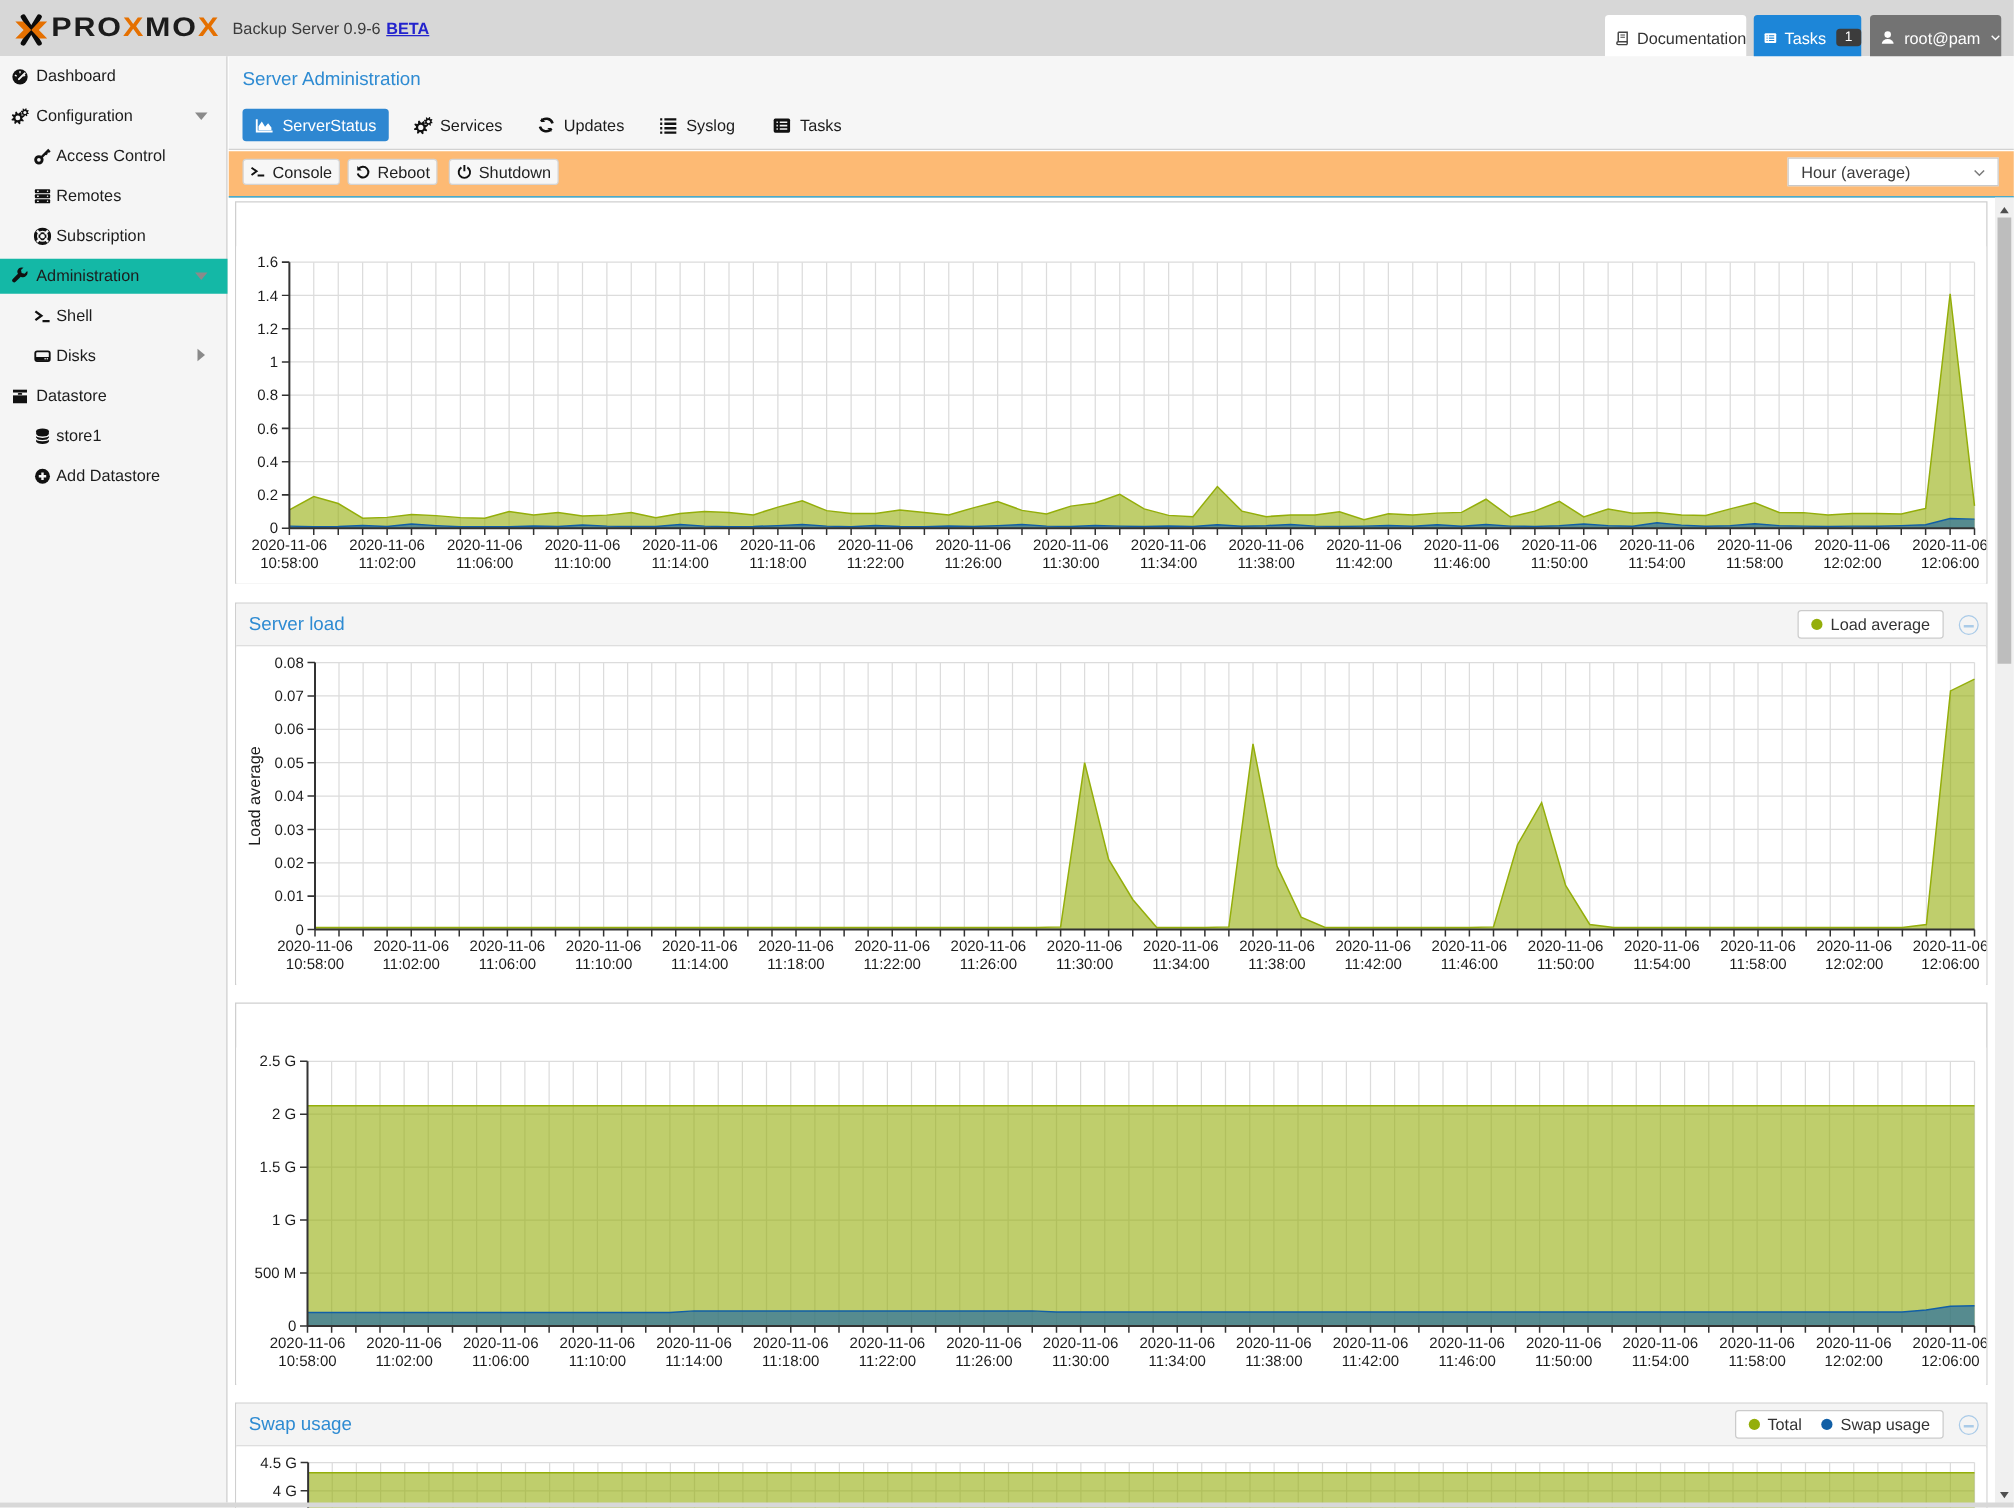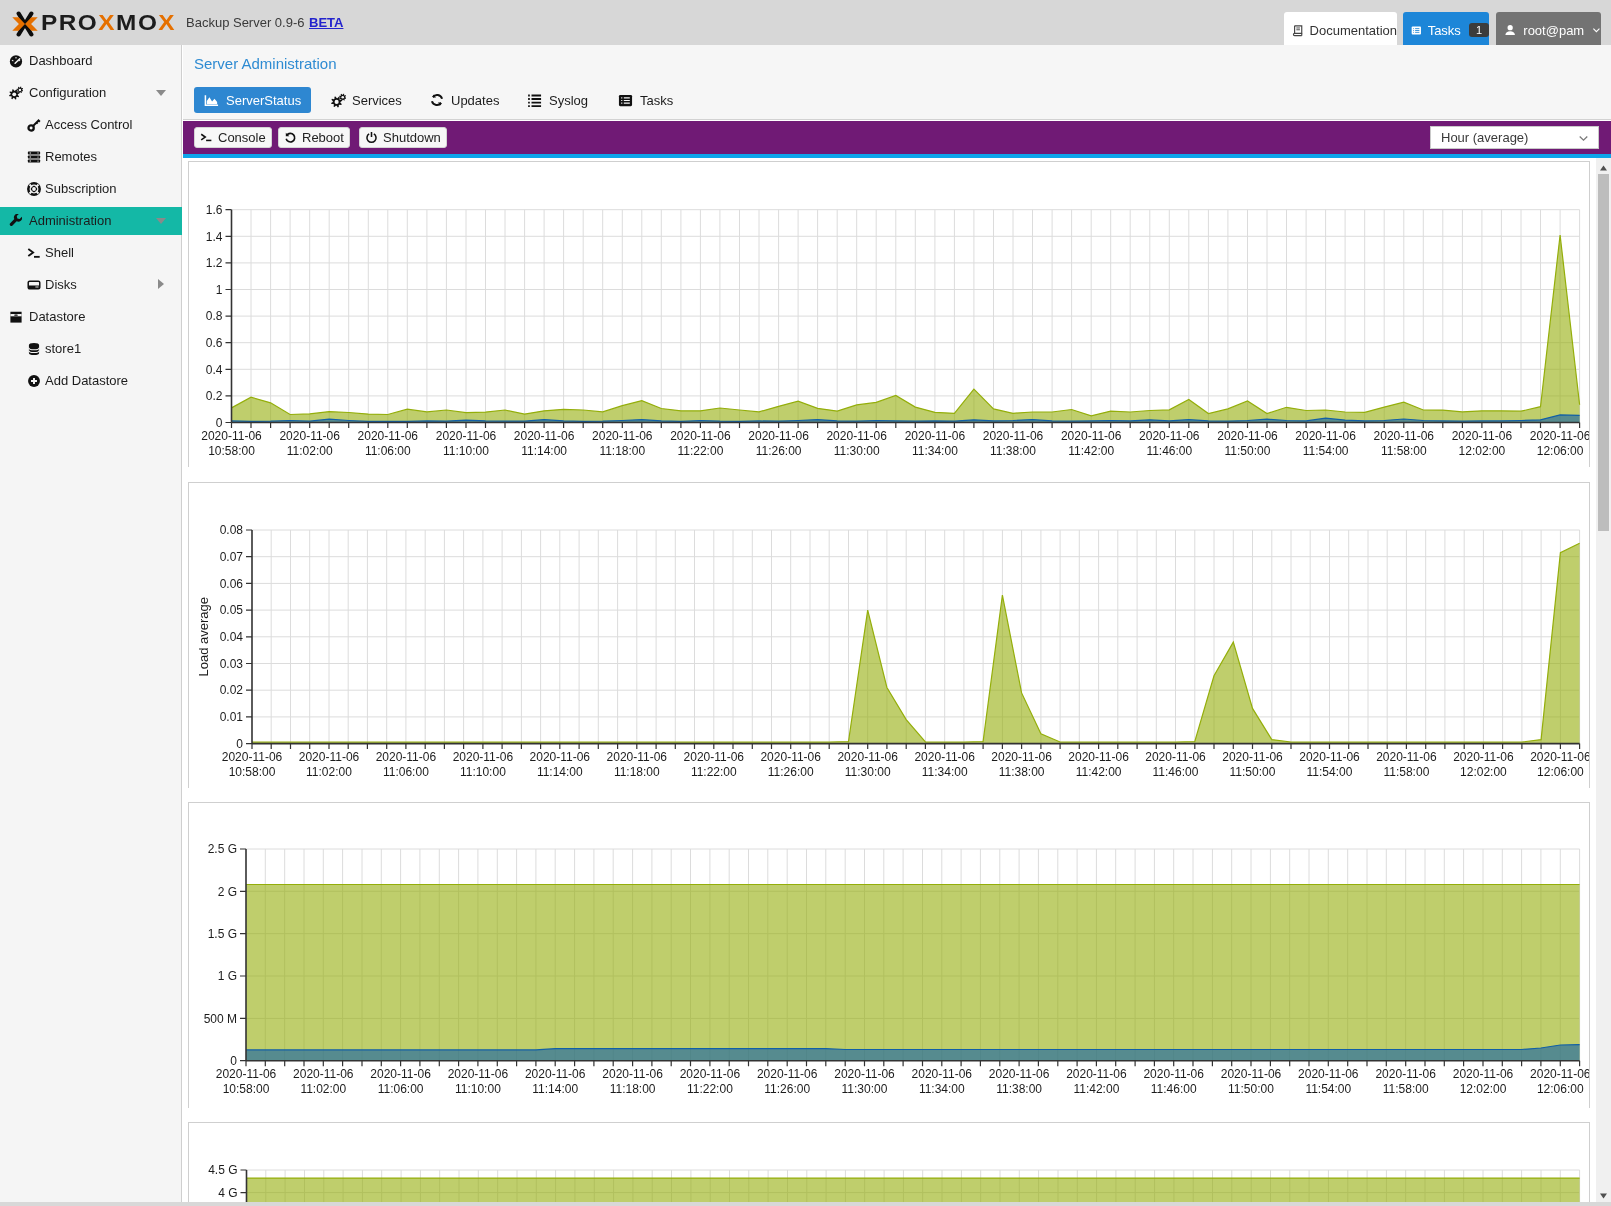--- a/index.html
+++ b/index.html
@@ -11,21 +11,21 @@
 #sidebar{position:absolute;left:0;top:45px;width:182px;height:1157px;background:#f5f5f5;border-right:1px solid #cfcfcf}
 .nav{position:absolute;left:0;width:182px;height:32px;font-size:13px;color:#1c1c1c}
 .nav .txt{position:absolute;top:0;height:32px;line-height:32px}
 .nav .icn{position:absolute;top:9px}
 .nav.sel{background:#14b8a6;height:28px}
 .caret{position:absolute;width:0;height:0}
 #tabszone{position:absolute;left:183px;top:45px;width:1428px;height:75px;background:#f6f6f6;border-bottom:1px solid #d2d2d2}
 #maintitle{position:absolute;left:194px;top:55px;font-size:15px;color:#2e8bd2}
 .tab{position:absolute;top:87px;height:26px;display:flex;align-items:center;font-size:13px;color:#1c1c1c}
 .tab.active{background:#2e87d1;border-radius:3px;color:#fff;padding:0 10px}
-#toolbar{position:absolute;left:183px;top:121px;width:1428px;height:37px;background:#701a75;border-bottom:4px solid #0ea5e9}
+#toolbar{position:absolute;left:183px;top:121px;width:1428px;height:37px;background:#fdba74;border-bottom:1px solid #0ea5e9}
 .btn{position:absolute;top:6px;height:21px;background:#f7f7f7;border:1px solid #d4d4d4;border-radius:3px;font-size:13px;color:#222;display:flex;align-items:center;padding:0 5px}
 .btn svg{margin-right:5px}
 #combo{position:absolute;left:1247px;top:5px;width:169px;height:23px;background:#fff;border:1px solid #c9c9c9;font-size:13px;color:#3a3a3a;line-height:21px;padding-left:10px}
 .panel{position:absolute;left:188px;width:1402px;height:306px;background:#fff;border:1px solid #cfcfcf}
 .phead{position:absolute;left:0;top:0;width:1400px;height:34px;background:#f4f4f4;border-bottom:1px solid #dedede}
 .ptitle{position:absolute;left:10px;top:8px;font-size:15px;color:#2e8bd2}
 .legend{position:absolute;top:5px;height:23px;background:#fff;border:1px solid #cbcbcb;border-radius:3px;display:flex;align-items:center;padding:0 10px;font-size:13px;color:#333}
 .dot{width:9px;height:9px;border-radius:50%;margin-right:6px}
 .ltool{position:absolute;top:9px;width:16px;height:16px;border:1px solid #aacbe8;border-radius:50%}
 .ltool:after{content:"";position:absolute;left:3px;top:7px;width:8px;height:1.5px;background:#aacbe8}
@@ -256,20 +256,25 @@
         <text x="1214.8" y="243" text-anchor="middle" font-size="12" fill="#1c1c1c">2020-11-06</text>
         <text x="1214.8" y="257.5" text-anchor="middle" font-size="12" fill="#1c1c1c">11:58:00</text>
         <text x="1292.9" y="243" text-anchor="middle" font-size="12" fill="#1c1c1c">2020-11-06</text>
         <text x="1292.9" y="257.5" text-anchor="middle" font-size="12" fill="#1c1c1c">12:02:00</text>
         <text x="1371.1" y="243" text-anchor="middle" font-size="12" fill="#1c1c1c">2020-11-06</text>
         <text x="1371.1" y="257.5" text-anchor="middle" font-size="12" fill="#1c1c1c">12:06:00</text>
       </svg>
     </div>
   </div>
 <div class="panel" style="top:482px">
+    <div class="phead">
+      <div class="ptitle">Server load</div>
+      <div class="legend" style="right:34px"><span class="dot" style="background:#94ae0a;"></span>Load average</div>
+      <div class="ltool" style="right:6px"></div>
+    </div>
     <div class="pbody">
       <svg width="1400" height="270" viewBox="0 0 1400 270" style="position:absolute;left:0;top:0">
         <path d="M82.2 12V225.6 M101.5 12V225.6 M120.7 12V225.6 M140 12V225.6 M159.2 12V225.6 M178.4 12V225.6 M197.7 12V225.6 M216.9 12V225.6 M236.2 12V225.6 M255.4 12V225.6 M274.6 12V225.6 M293.9 12V225.6 M313.1 12V225.6 M332.4 12V225.6 M351.6 12V225.6 M370.8 12V225.6 M390.1 12V225.6 M409.3 12V225.6 M428.6 12V225.6 M447.8 12V225.6 M467.1 12V225.6 M486.3 12V225.6 M505.5 12V225.6 M524.8 12V225.6 M544 12V225.6 M563.3 12V225.6 M582.5 12V225.6 M601.7 12V225.6 M621 12V225.6 M640.2 12V225.6 M659.5 12V225.6 M678.7 12V225.6 M697.9 12V225.6 M717.2 12V225.6 M736.4 12V225.6 M755.7 12V225.6 M774.9 12V225.6 M794.1 12V225.6 M813.4 12V225.6 M832.6 12V225.6 M851.9 12V225.6 M871.1 12V225.6 M890.3 12V225.6 M909.6 12V225.6 M928.8 12V225.6 M948.1 12V225.6 M967.3 12V225.6 M986.5 12V225.6 M1005.8 12V225.6 M1025 12V225.6 M1044.3 12V225.6 M1063.5 12V225.6 M1082.8 12V225.6 M1102 12V225.6 M1121.2 12V225.6 M1140.5 12V225.6 M1159.7 12V225.6 M1179 12V225.6 M1198.2 12V225.6 M1217.4 12V225.6 M1236.7 12V225.6 M1255.9 12V225.6 M1275.2 12V225.6 M1294.4 12V225.6 M1313.6 12V225.6 M1332.9 12V225.6 M1352.1 12V225.6 M1371.4 12V225.6 M1390.6 12V225.6" stroke="#dcdcdc" stroke-width="1" fill="none"></path>
         <path d="M63 198.9H1390.6 M63 172.2H1390.6 M63 145.5H1390.6 M63 118.8H1390.6 M63 92.1H1390.6 M63 65.4H1390.6 M63 38.7H1390.6 M63 12H1390.6" stroke="#dcdcdc" stroke-width="1" fill="none"></path>
         <polygon points="63,225.6 63,224 82.2,224 101.5,224 120.7,224 140,224 159.2,224 178.4,224 197.7,224 216.9,224 236.2,224 255.4,224 274.6,224 293.9,224 313.1,224 332.4,224 351.6,224 370.8,224 390.1,224 409.3,224 428.6,224 447.8,224 467.1,224 486.3,224 505.5,224 524.8,224 544,224 563.3,224 582.5,224 601.7,224 621,224 640.2,224 659.5,223.5 678.7,92.1 697.9,169.5 717.2,201.6 736.4,224 755.7,224 774.9,224 794.1,223.5 813.4,77.1 832.6,174.9 851.9,215.7 871.1,224 890.3,224 909.6,224 928.8,224 948.1,224 967.3,224 986.5,224 1005.8,223.5 1025,157.8 1044.3,124.1 1063.5,190.4 1082.8,221.6 1102,224 1121.2,224 1140.5,224 1159.7,224 1179,224 1198.2,224 1217.4,224 1236.7,224 1255.9,224 1275.2,224 1294.4,224 1313.6,224 1332.9,224 1352.1,221.6 1371.4,34.7 1390.6,25.3 1390.6,225.6" fill="#94ae0a" fill-opacity="0.6" stroke="none"></polygon>
         <polyline points="63,224 82.2,224 101.5,224 120.7,224 140,224 159.2,224 178.4,224 197.7,224 216.9,224 236.2,224 255.4,224 274.6,224 293.9,224 313.1,224 332.4,224 351.6,224 370.8,224 390.1,224 409.3,224 428.6,224 447.8,224 467.1,224 486.3,224 505.5,224 524.8,224 544,224 563.3,224 582.5,224 601.7,224 621,224 640.2,224 659.5,223.5 678.7,92.1 697.9,169.5 717.2,201.6 736.4,224 755.7,224 774.9,224 794.1,223.5 813.4,77.1 832.6,174.9 851.9,215.7 871.1,224 890.3,224 909.6,224 928.8,224 948.1,224 967.3,224 986.5,224 1005.8,223.5 1025,157.8 1044.3,124.1 1063.5,190.4 1082.8,221.6 1102,224 1121.2,224 1140.5,224 1159.7,224 1179,224 1198.2,224 1217.4,224 1236.7,224 1255.9,224 1275.2,224 1294.4,224 1313.6,224 1332.9,224 1352.1,221.6 1371.4,34.7 1390.6,25.3" fill="none" stroke="#94ae0a" stroke-width="1.2"></polyline>
         <path d="M63 12V225.6" stroke="#333333" stroke-width="1.6" fill="none"></path>
         <path d="M63 225.6H1390.6" stroke="#333333" stroke-width="1.6" fill="none"></path>
         <text x="54" y="229.8" text-anchor="end" font-size="12" fill="#1c1c1c">0</text>
         <text x="54" y="203.1" text-anchor="end" font-size="12" fill="#1c1c1c">0.01</text>
@@ -374,20 +379,25 @@
         <text x="1216.7" y="240.2" text-anchor="middle" font-size="12" fill="#1c1c1c">2020-11-06</text>
         <text x="1216.7" y="254.7" text-anchor="middle" font-size="12" fill="#1c1c1c">11:58:00</text>
         <text x="1294" y="240.2" text-anchor="middle" font-size="12" fill="#1c1c1c">2020-11-06</text>
         <text x="1294" y="254.7" text-anchor="middle" font-size="12" fill="#1c1c1c">12:02:00</text>
         <text x="1371.3" y="240.2" text-anchor="middle" font-size="12" fill="#1c1c1c">2020-11-06</text>
         <text x="1371.3" y="254.7" text-anchor="middle" font-size="12" fill="#1c1c1c">12:06:00</text>
       </svg>
     </div>
   </div>
 <div class="panel" style="top:1122px">
+    <div class="phead">
+      <div class="ptitle">Swap usage</div>
+      <div class="legend" style="right:34px"><span class="dot" style="background:#94ae0a;"></span>Total<span class="dot" style="background:#115fa6;margin-left:16px"></span>Swap usage</div>
+      <div class="ltool" style="right:6px"></div>
+    </div>
     <div class="pbody">
       <svg width="1400" height="270" viewBox="0 0 1400 270" style="position:absolute;left:0;top:0">
         <path d="M76.8 12V215.4 M96.1 12V215.4 M115.5 12V215.4 M134.8 12V215.4 M154.1 12V215.4 M173.4 12V215.4 M192.7 12V215.4 M212.1 12V215.4 M231.4 12V215.4 M250.7 12V215.4 M270 12V215.4 M289.3 12V215.4 M308.7 12V215.4 M328 12V215.4 M347.3 12V215.4 M366.6 12V215.4 M385.9 12V215.4 M405.3 12V215.4 M424.6 12V215.4 M443.9 12V215.4 M463.2 12V215.4 M482.5 12V215.4 M501.9 12V215.4 M521.2 12V215.4 M540.5 12V215.4 M559.8 12V215.4 M579.1 12V215.4 M598.5 12V215.4 M617.8 12V215.4 M637.1 12V215.4 M656.4 12V215.4 M675.7 12V215.4 M695.1 12V215.4 M714.4 12V215.4 M733.7 12V215.4 M753 12V215.4 M772.4 12V215.4 M791.7 12V215.4 M811 12V215.4 M830.3 12V215.4 M849.6 12V215.4 M869 12V215.4 M888.3 12V215.4 M907.6 12V215.4 M926.9 12V215.4 M946.2 12V215.4 M965.6 12V215.4 M984.9 12V215.4 M1004.2 12V215.4 M1023.5 12V215.4 M1042.8 12V215.4 M1062.2 12V215.4 M1081.5 12V215.4 M1100.8 12V215.4 M1120.1 12V215.4 M1139.4 12V215.4 M1158.8 12V215.4 M1178.1 12V215.4 M1197.4 12V215.4 M1216.7 12V215.4 M1236 12V215.4 M1255.4 12V215.4 M1274.7 12V215.4 M1294 12V215.4 M1313.3 12V215.4 M1332.6 12V215.4 M1352 12V215.4 M1371.3 12V215.4 M1390.6 12V215.4" stroke="#dcdcdc" stroke-width="1" fill="none"></path>
         <path d="M57.5 192.8H1390.6 M57.5 170.2H1390.6 M57.5 147.6H1390.6 M57.5 125H1390.6 M57.5 102.4H1390.6 M57.5 79.8H1390.6 M57.5 57.2H1390.6 M57.5 34.6H1390.6 M57.5 12H1390.6" stroke="#dcdcdc" stroke-width="1" fill="none"></path>
         <polygon points="57.5,215.4 57.5,20.1 76.8,20.1 96.1,20.1 115.5,20.1 134.8,20.1 154.1,20.1 173.4,20.1 192.7,20.1 212.1,20.1 231.4,20.1 250.7,20.1 270,20.1 289.3,20.1 308.7,20.1 328,20.1 347.3,20.1 366.6,20.1 385.9,20.1 405.3,20.1 424.6,20.1 443.9,20.1 463.2,20.1 482.5,20.1 501.9,20.1 521.2,20.1 540.5,20.1 559.8,20.1 579.1,20.1 598.5,20.1 617.8,20.1 637.1,20.1 656.4,20.1 675.7,20.1 695.1,20.1 714.4,20.1 733.7,20.1 753,20.1 772.4,20.1 791.7,20.1 811,20.1 830.3,20.1 849.6,20.1 869,20.1 888.3,20.1 907.6,20.1 926.9,20.1 946.2,20.1 965.6,20.1 984.9,20.1 1004.2,20.1 1023.5,20.1 1042.8,20.1 1062.2,20.1 1081.5,20.1 1100.8,20.1 1120.1,20.1 1139.4,20.1 1158.8,20.1 1178.1,20.1 1197.4,20.1 1216.7,20.1 1236,20.1 1255.4,20.1 1274.7,20.1 1294,20.1 1313.3,20.1 1332.6,20.1 1352,20.1 1371.3,20.1 1390.6,20.1 1390.6,215.4" fill="#94ae0a" fill-opacity="0.6" stroke="none"></polygon>
         <polyline points="57.5,20.1 76.8,20.1 96.1,20.1 115.5,20.1 134.8,20.1 154.1,20.1 173.4,20.1 192.7,20.1 212.1,20.1 231.4,20.1 250.7,20.1 270,20.1 289.3,20.1 308.7,20.1 328,20.1 347.3,20.1 366.6,20.1 385.9,20.1 405.3,20.1 424.6,20.1 443.9,20.1 463.2,20.1 482.5,20.1 501.9,20.1 521.2,20.1 540.5,20.1 559.8,20.1 579.1,20.1 598.5,20.1 617.8,20.1 637.1,20.1 656.4,20.1 675.7,20.1 695.1,20.1 714.4,20.1 733.7,20.1 753,20.1 772.4,20.1 791.7,20.1 811,20.1 830.3,20.1 849.6,20.1 869,20.1 888.3,20.1 907.6,20.1 926.9,20.1 946.2,20.1 965.6,20.1 984.9,20.1 1004.2,20.1 1023.5,20.1 1042.8,20.1 1062.2,20.1 1081.5,20.1 1100.8,20.1 1120.1,20.1 1139.4,20.1 1158.8,20.1 1178.1,20.1 1197.4,20.1 1216.7,20.1 1236,20.1 1255.4,20.1 1274.7,20.1 1294,20.1 1313.3,20.1 1332.6,20.1 1352,20.1 1371.3,20.1 1390.6,20.1" fill="none" stroke="#94ae0a" stroke-width="1.2"></polyline>
         <polygon points="57.5,215.4 57.5,215.2 76.8,215.2 96.1,215.2 115.5,215.2 134.8,215.2 154.1,215.2 173.4,215.2 192.7,215.2 212.1,215.2 231.4,215.2 250.7,215.2 270,215.2 289.3,215.2 308.7,215.2 328,215.2 347.3,215.2 366.6,215.2 385.9,215.2 405.3,215.2 424.6,215.2 443.9,215.2 463.2,215.2 482.5,215.2 501.9,215.2 521.2,215.2 540.5,215.2 559.8,215.2 579.1,215.2 598.5,215.2 617.8,215.2 637.1,215.2 656.4,215.2 675.7,215.2 695.1,215.2 714.4,215.2 733.7,215.2 753,215.2 772.4,215.2 791.7,215.2 811,215.2 830.3,215.2 849.6,215.2 869,215.2 888.3,215.2 907.6,215.2 926.9,215.2 946.2,215.2 965.6,215.2 984.9,215.2 1004.2,215.2 1023.5,215.2 1042.8,215.2 1062.2,215.2 1081.5,215.2 1100.8,215.2 1120.1,215.2 1139.4,215.2 1158.8,215.2 1178.1,215.2 1197.4,215.2 1216.7,215.2 1236,215.2 1255.4,215.2 1274.7,215.2 1294,215.2 1313.3,215.2 1332.6,215.2 1352,215.2 1371.3,215.2 1390.6,215.2 1390.6,215.4" fill="#115fa6" fill-opacity="0.6" stroke="none"></polygon>
         <polyline points="57.5,215.2 76.8,215.2 96.1,215.2 115.5,215.2 134.8,215.2 154.1,215.2 173.4,215.2 192.7,215.2 212.1,215.2 231.4,215.2 250.7,215.2 270,215.2 289.3,215.2 308.7,215.2 328,215.2 347.3,215.2 366.6,215.2 385.9,215.2 405.3,215.2 424.6,215.2 443.9,215.2 463.2,215.2 482.5,215.2 501.9,215.2 521.2,215.2 540.5,215.2 559.8,215.2 579.1,215.2 598.5,215.2 617.8,215.2 637.1,215.2 656.4,215.2 675.7,215.2 695.1,215.2 714.4,215.2 733.7,215.2 753,215.2 772.4,215.2 791.7,215.2 811,215.2 830.3,215.2 849.6,215.2 869,215.2 888.3,215.2 907.6,215.2 926.9,215.2 946.2,215.2 965.6,215.2 984.9,215.2 1004.2,215.2 1023.5,215.2 1042.8,215.2 1062.2,215.2 1081.5,215.2 1100.8,215.2 1120.1,215.2 1139.4,215.2 1158.8,215.2 1178.1,215.2 1197.4,215.2 1216.7,215.2 1236,215.2 1255.4,215.2 1274.7,215.2 1294,215.2 1313.3,215.2 1332.6,215.2 1352,215.2 1371.3,215.2 1390.6,215.2" fill="none" stroke="#115fa6" stroke-width="1.2"></polyline>
         <path d="M57.5 12V215.4" stroke="#333333" stroke-width="1.6" fill="none"></path>
         <path d="M57.5 215.4H1390.6" stroke="#333333" stroke-width="1.6" fill="none"></path>

